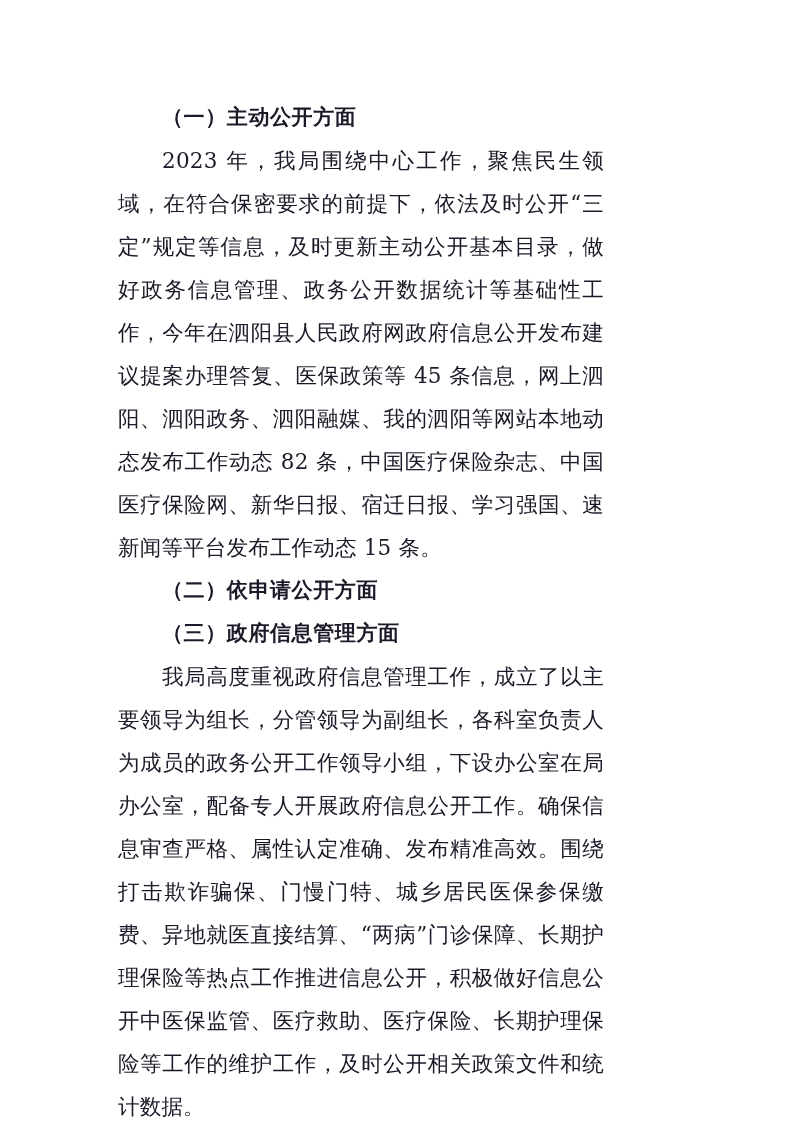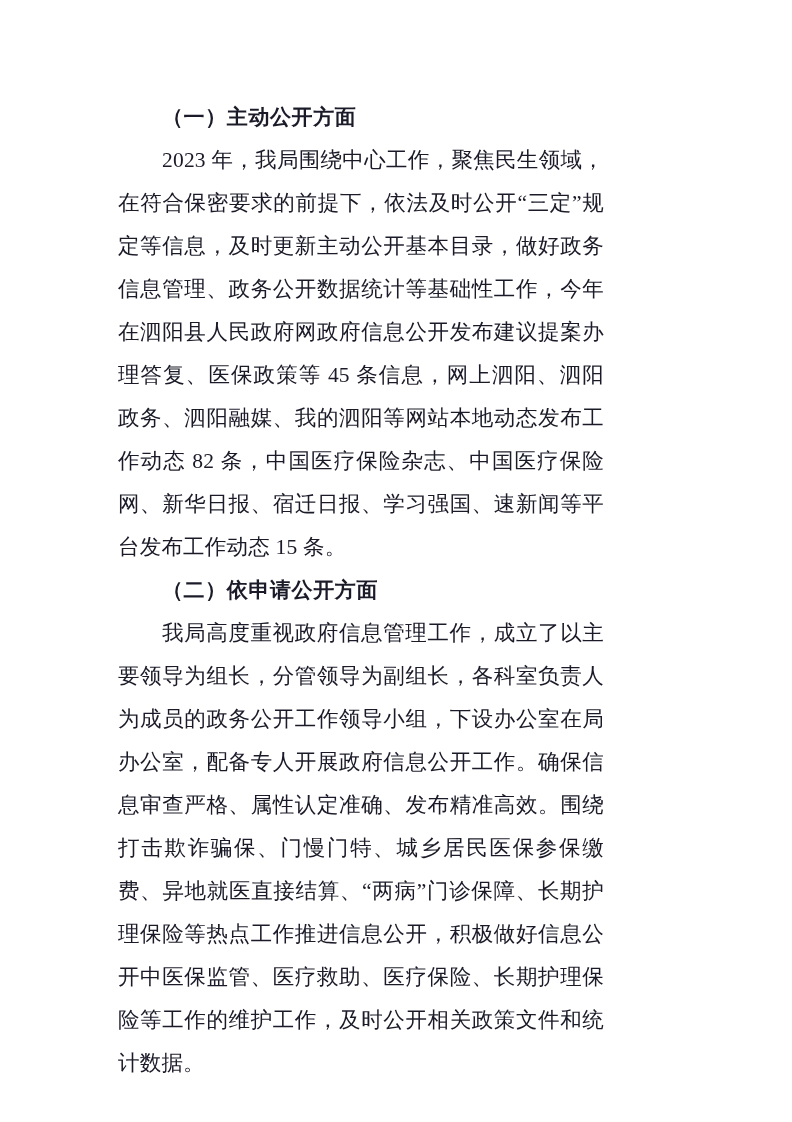--- a/index.html
+++ b/index.html
@@ -37,30 +37,30 @@
     font-family: "DejaVu Sans", "Liberation Sans", sans-serif;
     font-weight: 700;
     font-size: 21px;
     line-height: 43px;
     letter-spacing: 0.6px;
     margin: 0;
     text-indent: 44px;
   }
   .indent {
     text-indent: 44px;
-    font-family: Liberation Serif, serif;
   }
 </style>
 </head>
 <body>
 
 <div class="page">
   <div class="doc-body">
 
     <h2 class="heading">（一）主动公开方面</h2>
     <p class="para indent">2023 年，我局围绕中心工作，聚焦民生领域，在符合保密要求的前提下，依法及时公开“三定”规定等信息，及时更新主动公开基本目录，做好政务信息管理、政务公开数据统计等基础性工作，今年在泗阳县人民政府网政府信息公开发布建议提案办理答复、医保政策等 45 条信息，网上泗阳、泗阳政务、泗阳融媒、我的泗阳等网站本地动态发布工作动态 82 条，中国医疗保险杂志、中国医疗保险网、新华日报、宿迁日报、学习强国、速新闻等平台发布工作动态 15 条。</p>
 
     <h2 class="heading">（二）依申请公开方面</h2>
 
+    <h2 class="heading">（三）政府信息管理方面</h2>
     <p class="para indent">我局高度重视政府信息管理工作，成立了以主要领导为组长，分管领导为副组长，各科室负责人为成员的政务公开工作领导小组，下设办公室在局办公室，配备专人开展政府信息公开工作。确保信息审查严格、属性认定准确、发布精准高效。围绕打击欺诈骗保、门慢门特、城乡居民医保参保缴费、异地就医直接结算、“两病”门诊保障、长期护理保险等热点工作推进信息公开，积极做好信息公开中医保监管、医疗救助、医疗保险、长期护理保险等工作的维护工作，及时公开相关政策文件和统计数据。</p>
 
   </div>
 </div>
 
 </body></html>

